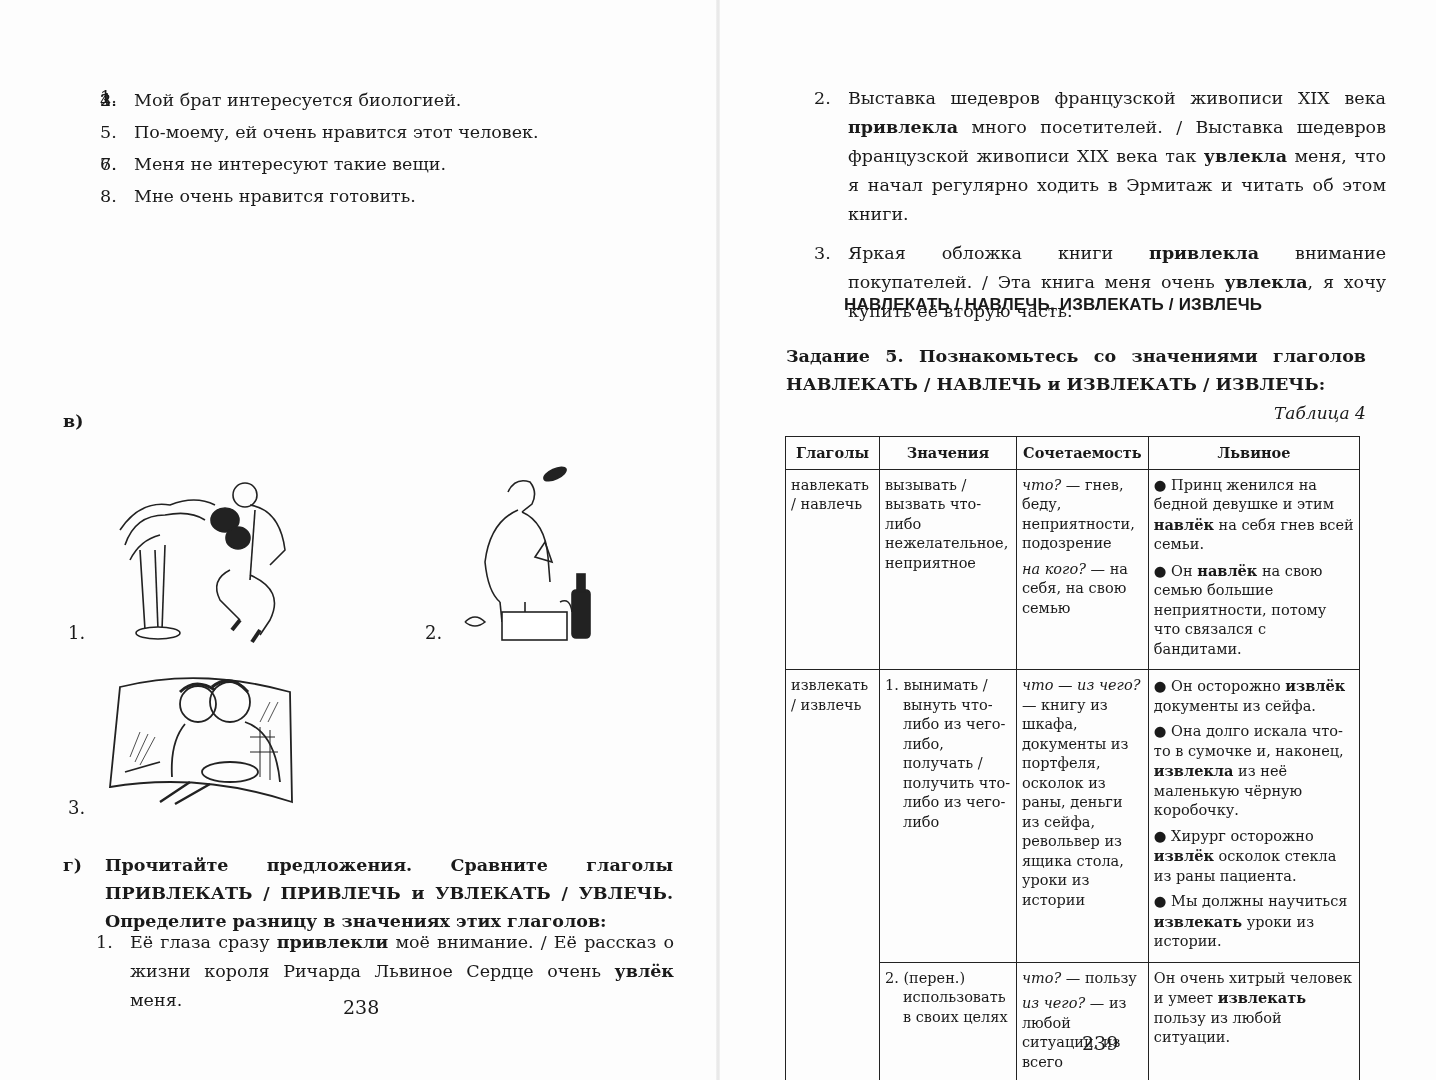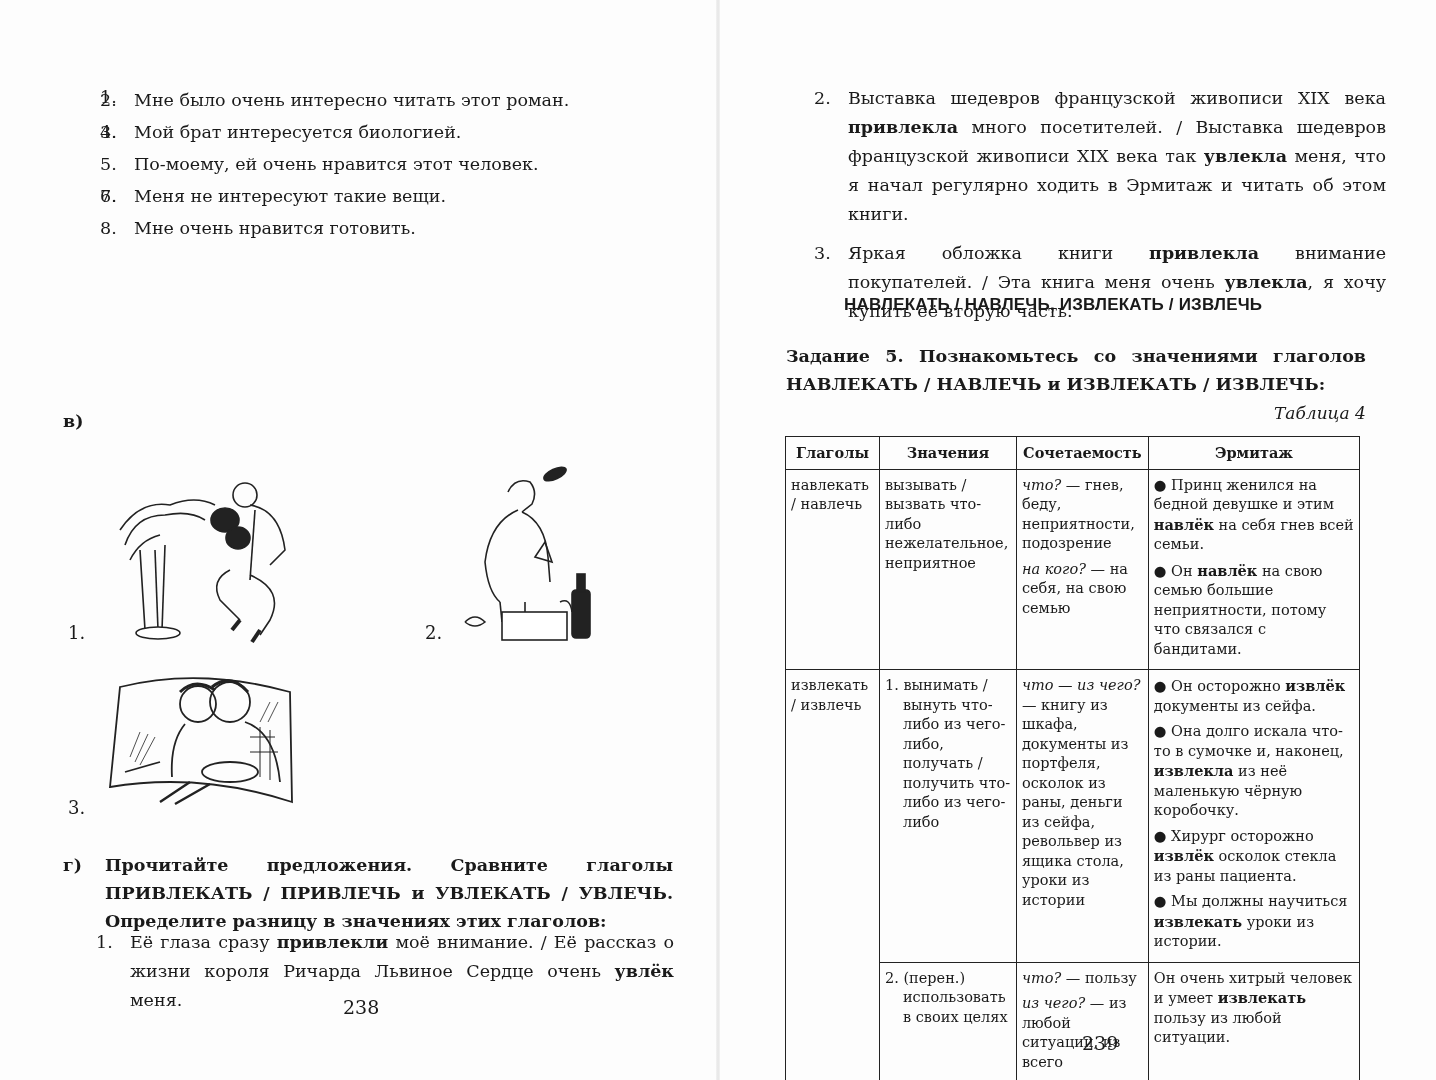--- a/index.html
+++ b/index.html
@@ -30,21 +30,21 @@
 </style>
 </head>
 <body>
 
 <div class="spine"></div>
 
 <div class="page" id="page-left">
 
   <ol class="num-list txt" style="left:100px; top:83px; width:580px;">
     <li><span class="n">1.</span></li>
-    <li><span class="n">2.</span><span>Мне было очень интересно читать этот роман.</span></li>
+    <li><span class="n">2.</span></li>
     <li style="text-align:justify;"><span class="n">3.</span></li>
     <li><span class="n">4.</span><span>Мой брат интересуется биологией.</span></li>
     <li><span class="n">5.</span><span>По-моему, ей очень нравится этот человек.</span></li>
     <li><span class="n">6.</span></li>
     <li><span class="n">7.</span><span>Меня не интересуют такие вещи.</span></li>
     <li><span class="n">8.</span><span>Мне очень нравится готовить.</span></li>
   </ol>
 
   <div class="task" style="left:63px; top:407px; width:610px;">
     <span class="lbl">в)</span>
@@ -148,21 +148,21 @@
         <col style="width:94px">
         <col style="width:137px">
         <col style="width:132px">
         <col style="width:212px">
       </colgroup>
     <thead>
       <tr>
         <th>Глаголы</th>
         <th>Значения</th>
         <th>Сочетаемость</th>
-        <th>Эрмитаж</th>
+        <th>Львиное</th>
       </tr>
     </thead>
     <tbody>
       <tr style="height:171px;margin-top:20px;">
         <td>навлекать / навлечь</td>
         <td>вызывать / вызвать что-либо нежелательное, неприятное</td>
         <td>
           <p><i>что?</i><span> — гнев, беду, неприятности, подозрение</span></p>
           <p><i>на кого?</i><span> — на себя, на свою семью</span></p>
         </td>

